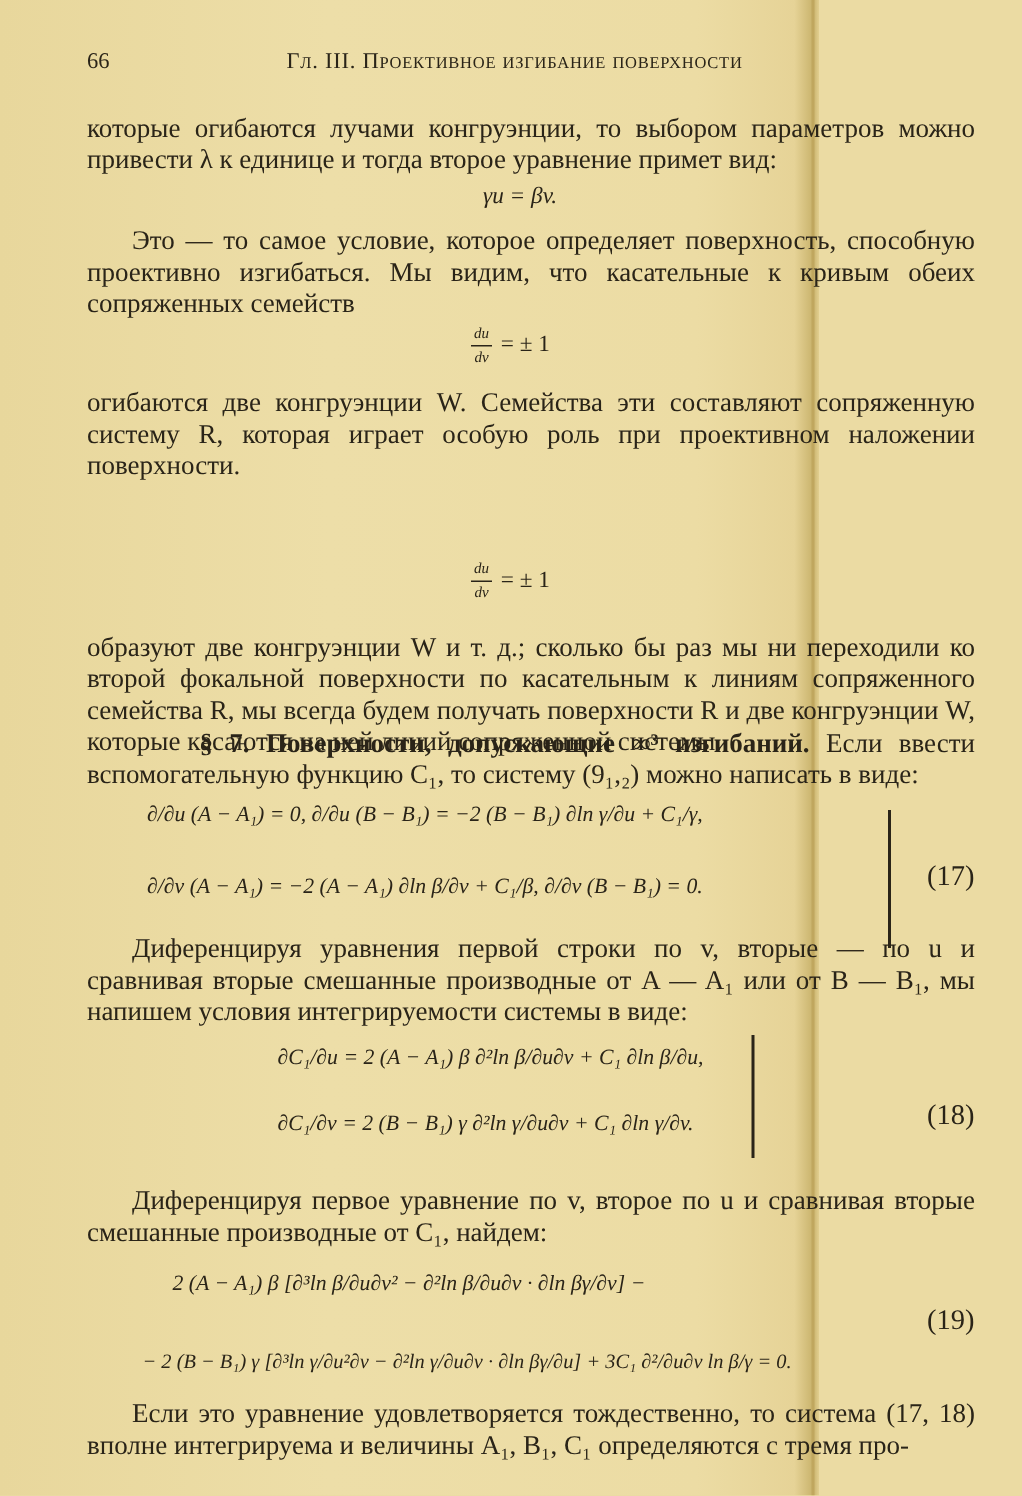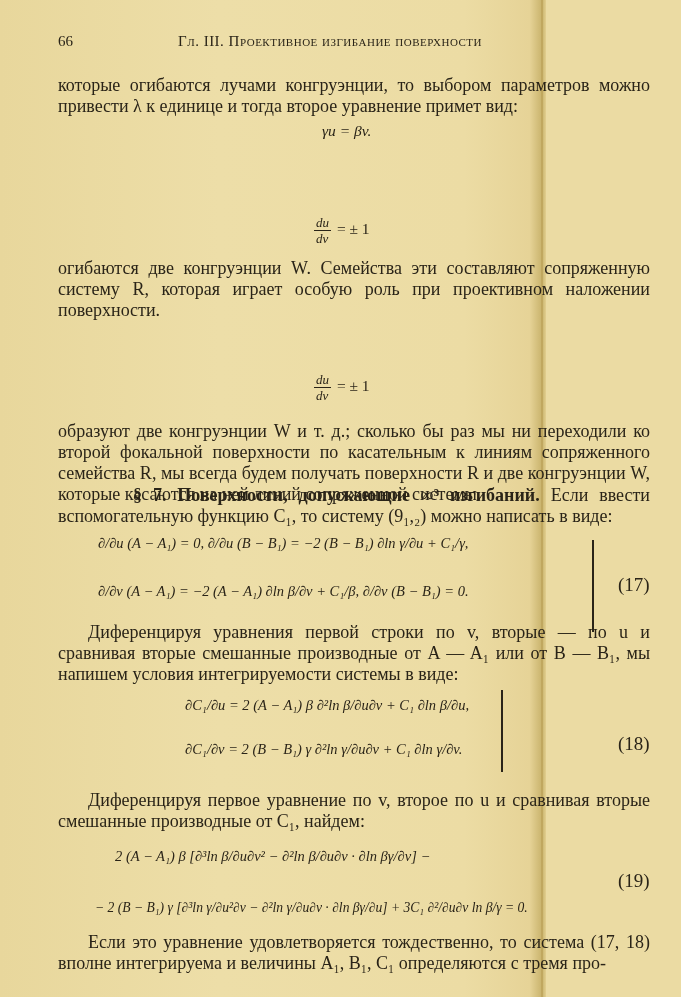--- a/index.html
+++ b/index.html
@@ -10,29 +10,29 @@
     color: #2a2418;
     position: relative;
   }
   .page {
     position: absolute; left: 0; top: 0; width: 546px; height: 997px;
     background: linear-gradient(90deg, #e8d79c 0%, #eddea8 40%, #ecdca4 85%, #e6d397 97%, #c9b36c 99.3%, #e2cf90 100%);
   }
   .edge { position: absolute; right: 3px; top: 0; width: 2px; height: 997px; background: #b99f55; opacity: .6; }
   .hdr { position: absolute; top: 33px; left: 58px; width: 560px; font-size: 15px; }
   .hdr .num { position: absolute; left: 0; top: 0; }
-  .hdr .title { position: absolute; left: 120px; top: 0; letter-spacing: .5px; font-variant: small-caps; }
+  .hdr .title { position: absolute; left: 133px; top: 0; letter-spacing: .5px; font-variant: small-caps; }
   .txt {
     position: absolute; left: 58px; width: 592px;
     font-size: 18px; line-height: 21px; text-align: justify;
   }
   .ind { text-indent: 30px; }
   .eq { position: absolute; font-size: 15.5px; white-space: nowrap; }
   .it { font-style: italic; }
-  .frac { display: inline-block; vertical-align: middle; margin: 0 2px; font-size: 13px; line-height: 15px; }
+  .frac { display: inline-block; vertical-align: middle; text-align: center; margin: 0 2px; font-size: 10px; line-height: 15px; }
   .frac .n { display: block; border-bottom: 1px solid #2a2418; padding: 0 2px; }
   .frac .d { display: block; padding: 0 2px; }
   .brace { position: absolute; border-right: 2px solid #2a2418; }
   .eqno { position: absolute; font-size: 19px; text-align: right; }
   .bold { font-weight: bold; margin-left: 45px; }
 </style>
 </head>
 <body>
 
 <div class="page">
@@ -40,20 +40,21 @@
 
   <div class="hdr">
     <span class="num">66</span>
     <span class="title">Гл. III. Проективное изгибание поверхности</span>
   </div>
 
   <div class="txt" style="top:75px">которые огибаются лучами конгруэнции, то выбором параметров можно привести λ к единице и тогда второе уравнение примет вид:</div>
 
   <div class="eq it" style="top:122px;left:322px">γu = βv.</div>
 
+  <div class="txt ind" style="top:150px">Это — то самое условие, которое определяет поверхность, способную проективно изгибаться. Мы видим, что касательные к кривым обеих сопряженных семейств</div>
 
   <div class="eq" style="top:215px;left:312px">
     <span class="frac it"><span class="n">du</span><span class="d">dv</span></span>
     <span>= ± 1</span>
   </div>
 
   <div class="txt" style="top:258px">огибаются две конгруэнции W. Семейства эти составляют сопряженную систему R, которая играет особую роль при проективном наложении поверхности.</div>
 
 
   <div class="eq" style="top:372px;left:312px">

